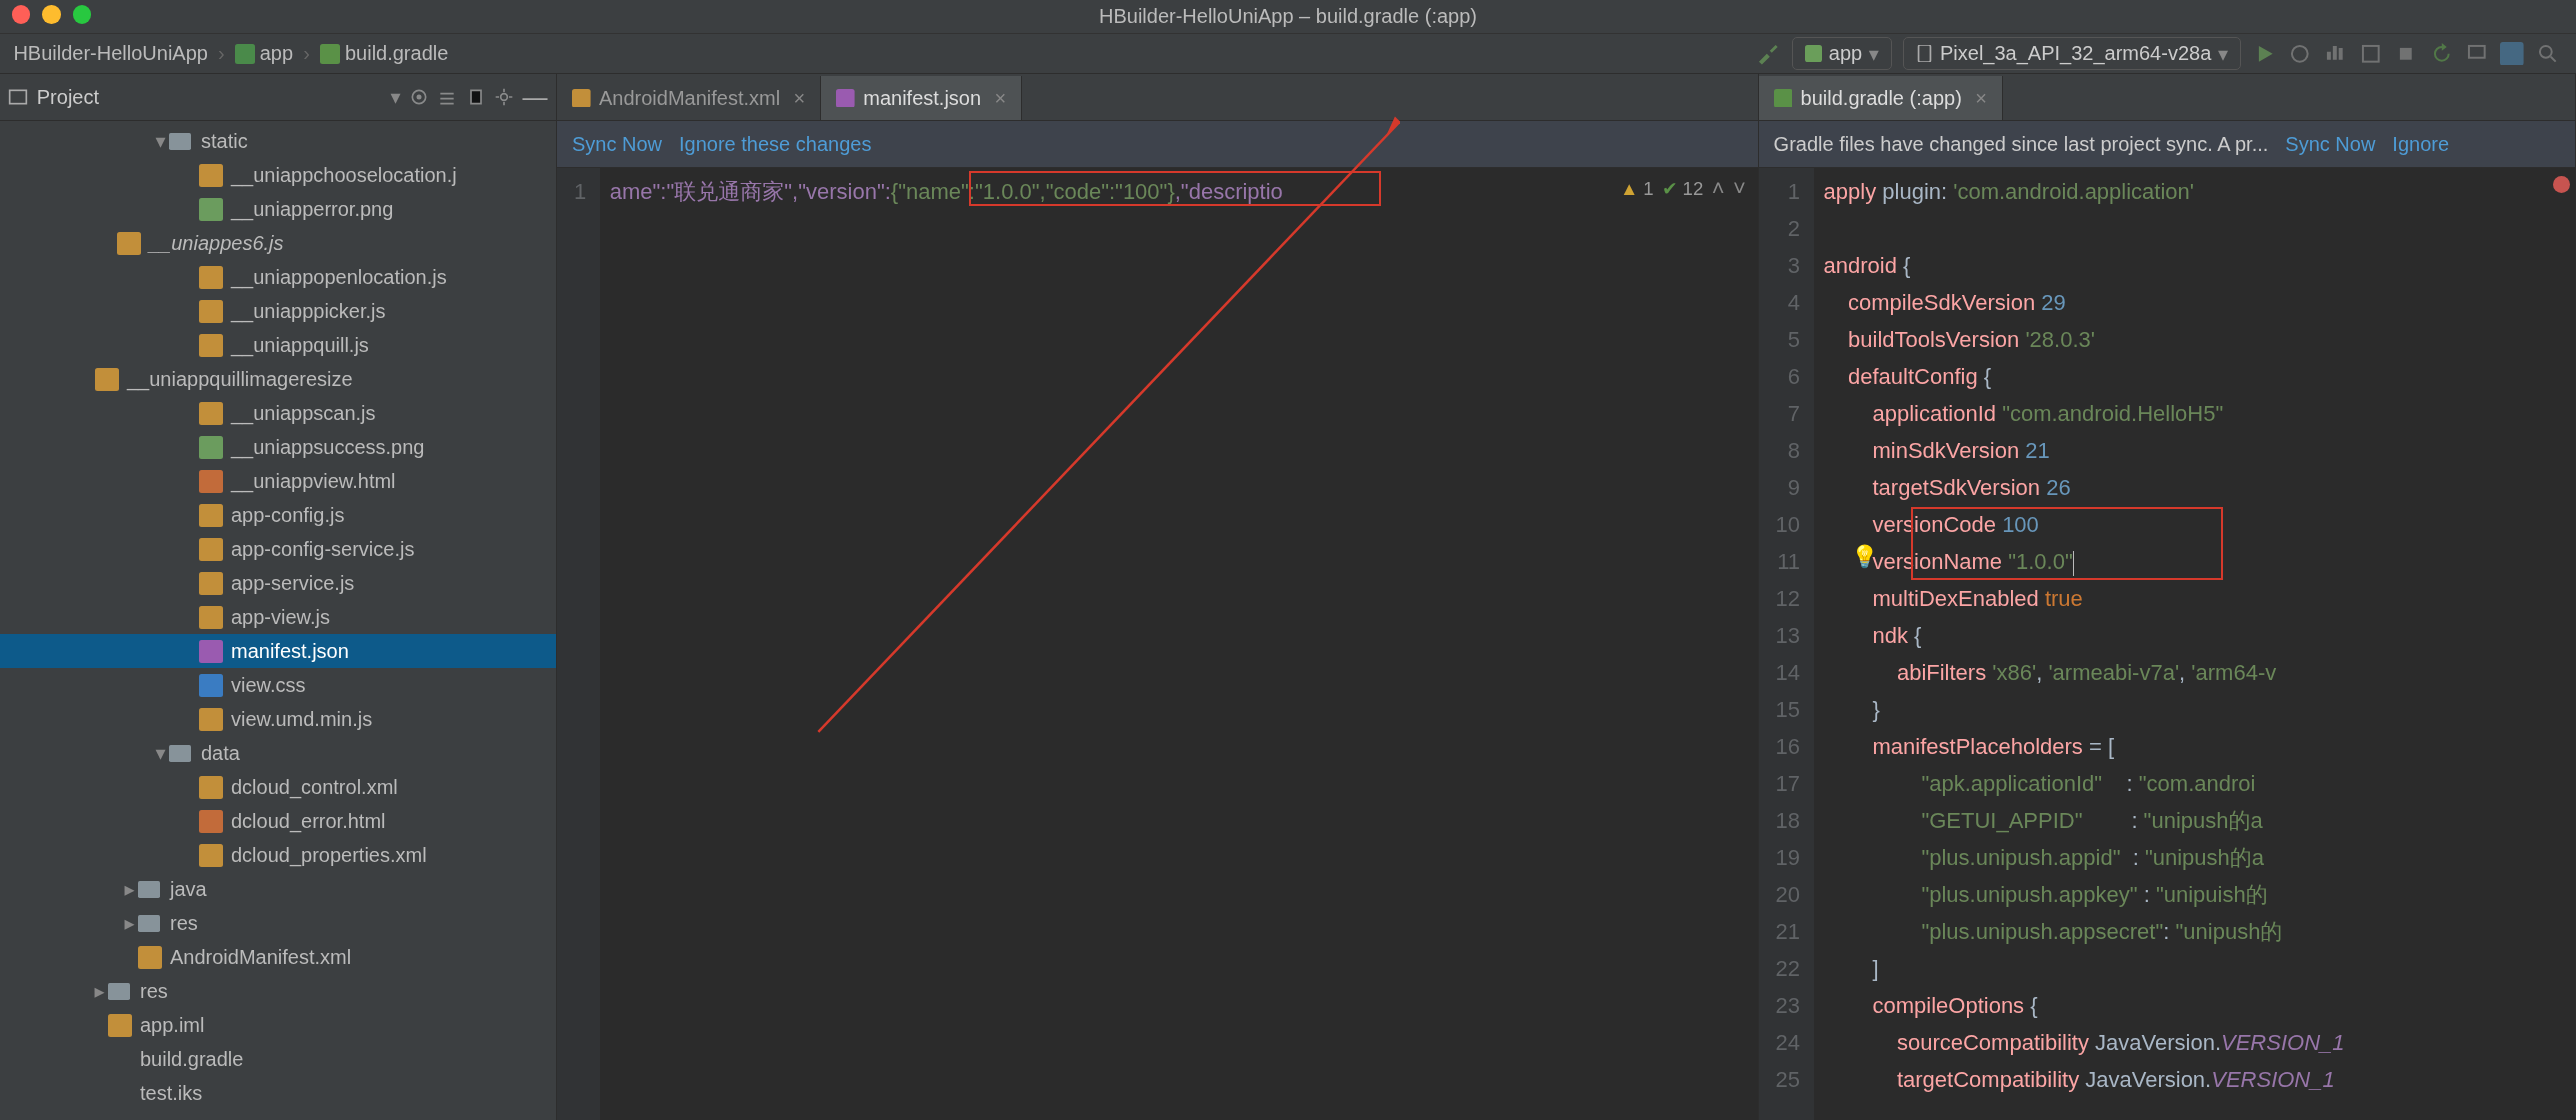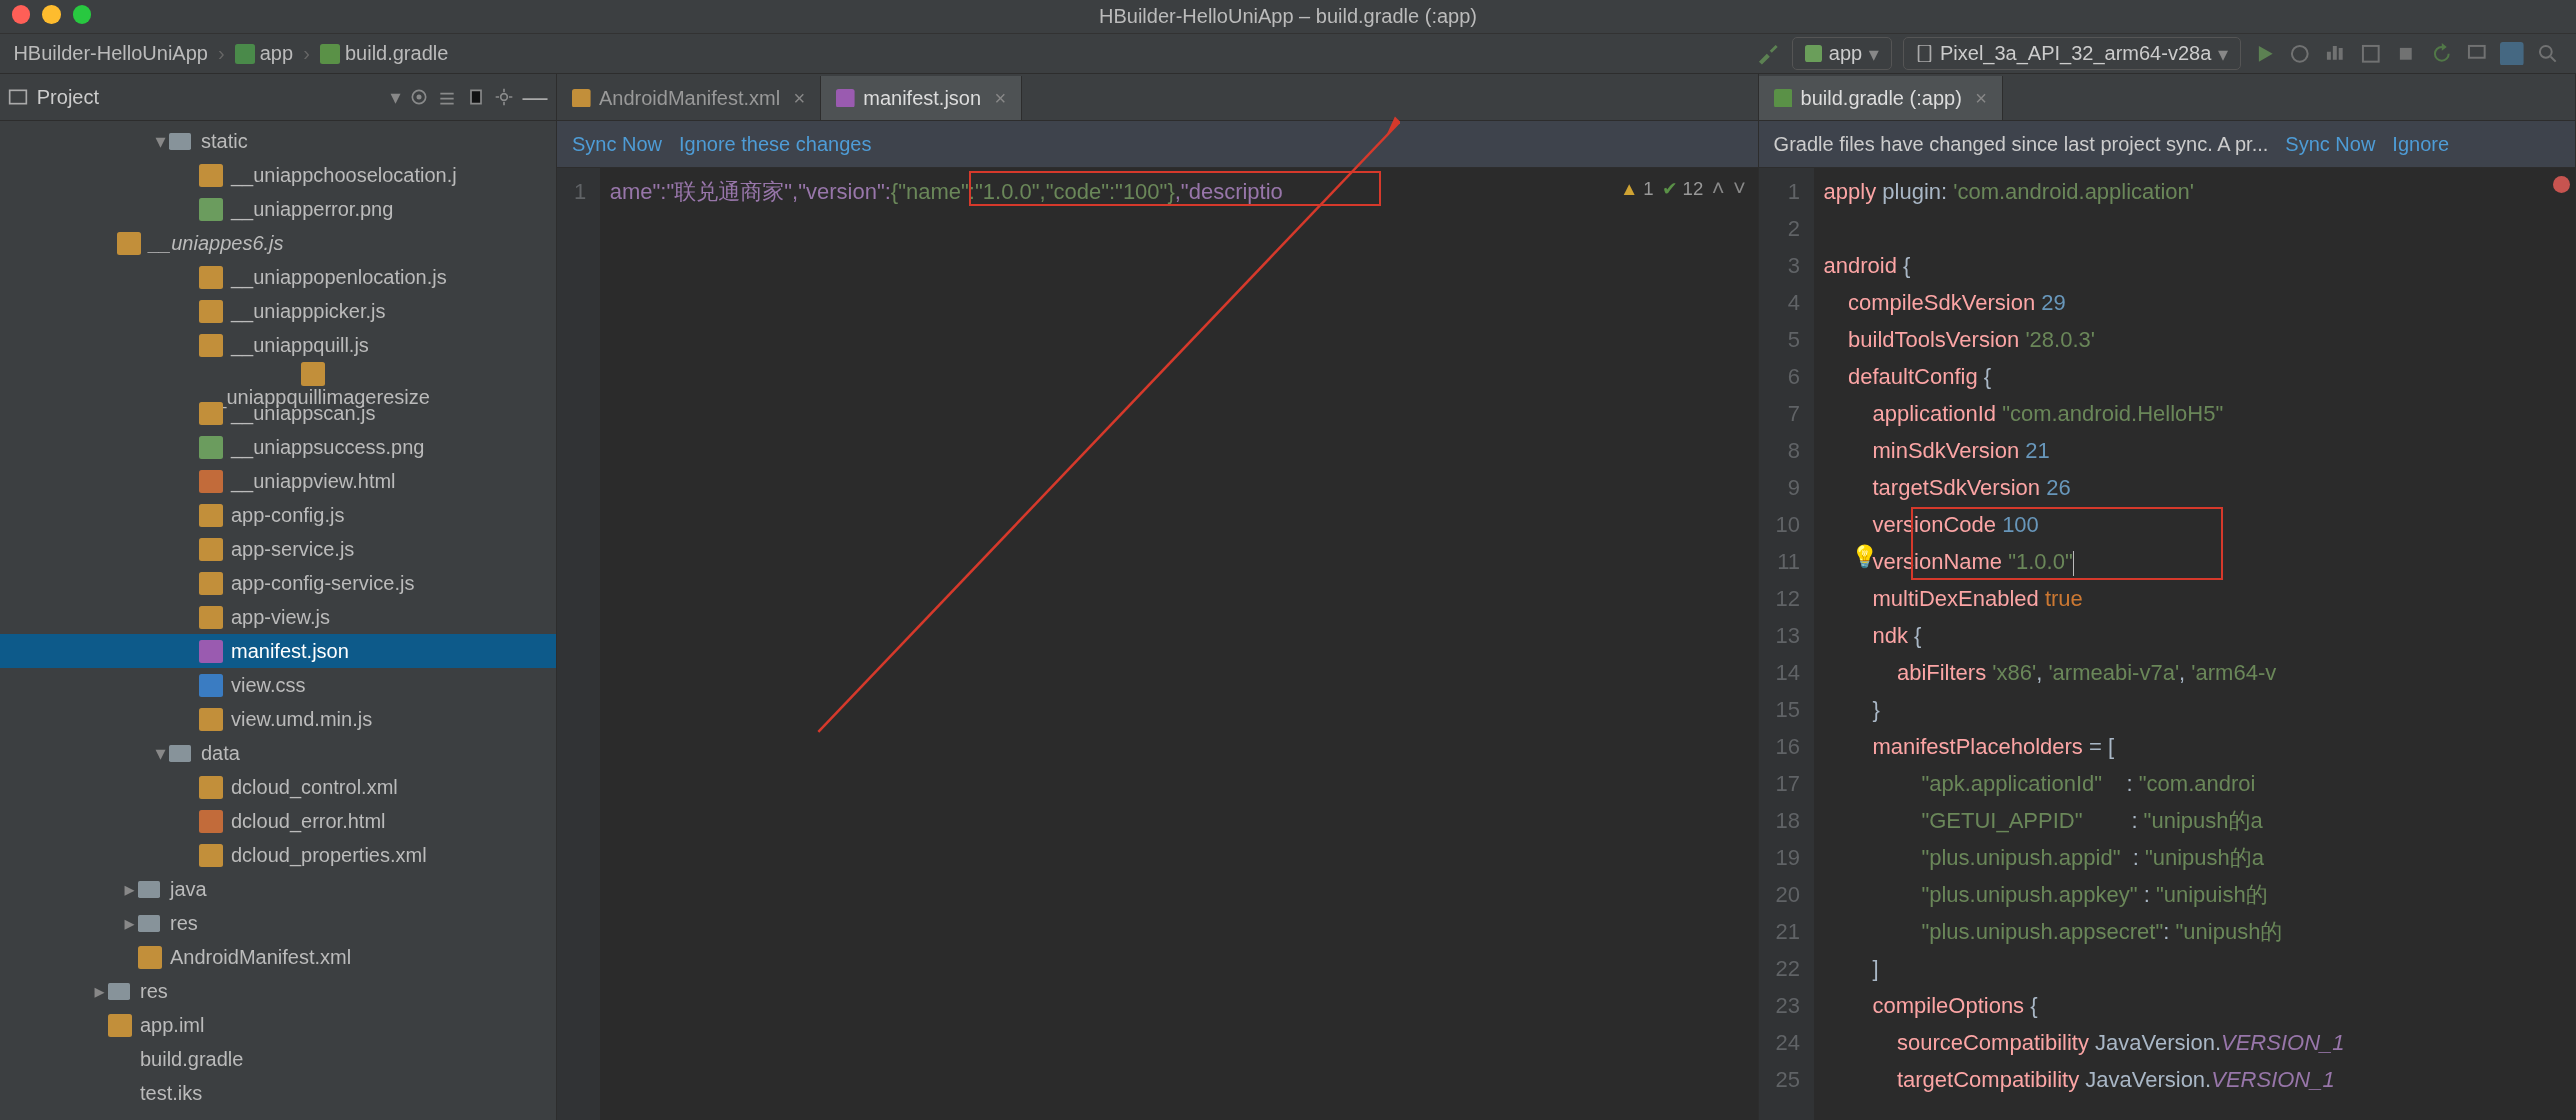--- a/index.html
+++ b/index.html
@@ -199,21 +199,21 @@
         <div class="tree-row" style="padding-left: 182px;">
           <span class="arrow"></span>
           <span class="fi js"></span>
           <span class="fname">__uniapppicker.js</span>
         </div>
         <div class="tree-row" style="padding-left: 182px;">
           <span class="arrow"></span>
           <span class="fi js"></span>
           <span class="fname">__uniappquill.js</span>
         </div>
-        <div class="tree-row" style="padding-left: 78px; flex-direction: column;">
+        <div class="tree-row" style="padding-left: 78px;">
           <span class="arrow"></span>
           <span class="fi js"></span>
           <span class="fname">__uniappquillimageresize</span>
         </div>
         <div class="tree-row" style="padding-left: 182px;">
           <span class="arrow"></span>
           <span class="fi js"></span>
           <span class="fname">__uniappscan.js</span>
         </div>
         <div class="tree-row" style="padding-left: 182px;">
@@ -227,26 +227,26 @@
           <span class="fname">__uniappview.html</span>
         </div>
         <div class="tree-row" style="padding-left: 182px;">
           <span class="arrow"></span>
           <span class="fi js"></span>
           <span class="fname">app-config.js</span>
         </div>
         <div class="tree-row" style="padding-left: 182px;">
           <span class="arrow"></span>
           <span class="fi js"></span>
+          <span class="fname">app-config-service.js</span>
+        </div>
+        <div class="tree-row" style="padding-left: 182px;">
+          <span class="arrow"></span>
+          <span class="fi js"></span>
           <span class="fname">app-service.js</span>
-        </div>
-        <div class="tree-row" style="padding-left: 182px;">
-          <span class="arrow"></span>
-          <span class="fi js"></span>
-          <span class="fname">app-config-service.js</span>
         </div>
         <div class="tree-row" style="padding-left: 182px;">
           <span class="arrow"></span>
           <span class="fi js"></span>
           <span class="fname">app-view.js</span>
         </div>
         <div class="tree-row selected" style="padding-left: 182px;">
           <span class="arrow"></span>
           <span class="fi json"></span>
           <span class="fname">manifest.json</span>

